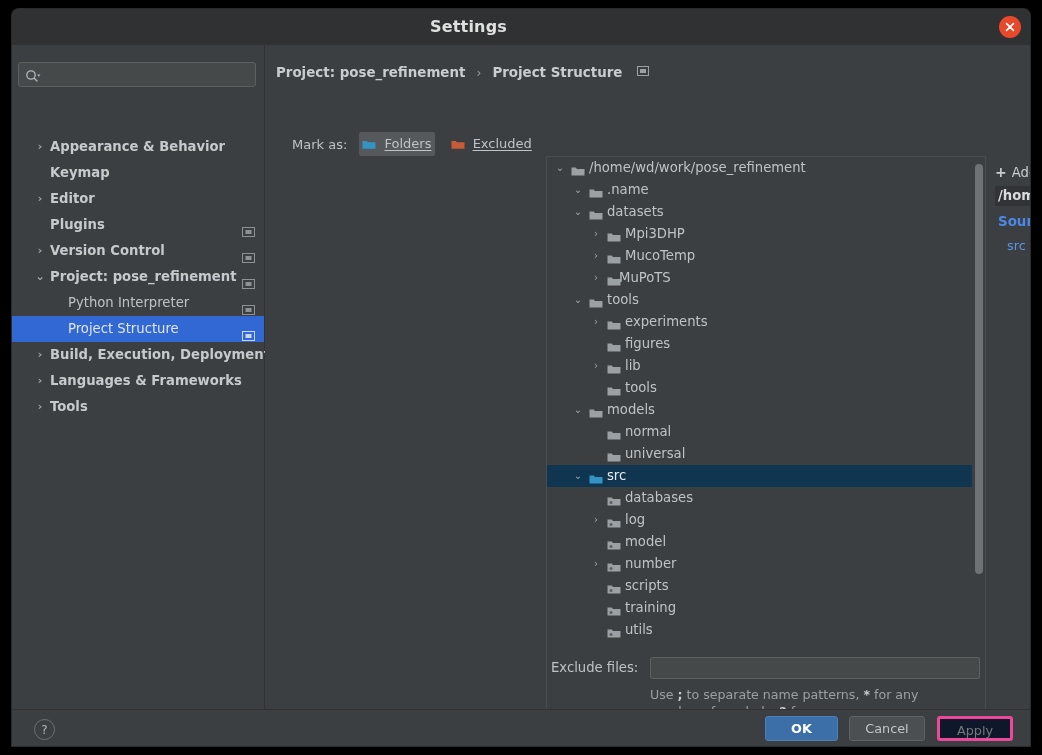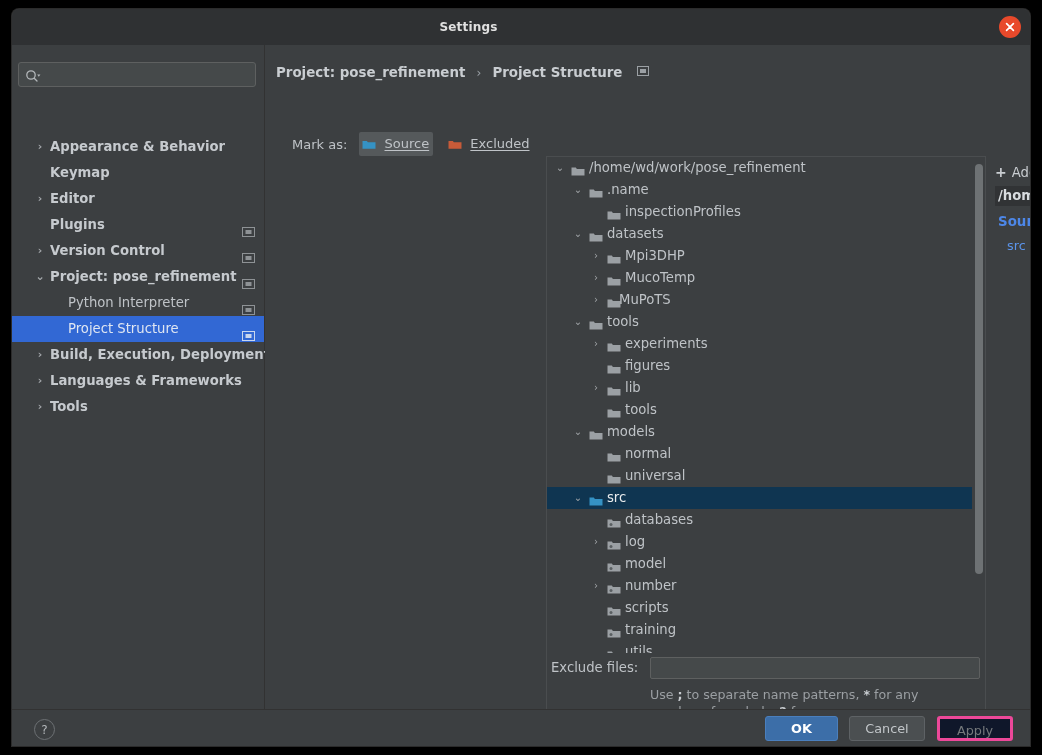--- a/index.html
+++ b/index.html
@@ -12,21 +12,21 @@
   }
 
   
   #titlebar{
     position:absolute;left:0;top:0;width:1018px;height:36px;
     background:#2f3133;border-radius:7px 7px 0 0;
   }
   #title-text{
     position:absolute;left:0;top:0;width:913px;height:36px;
     line-height:36px;text-align:center;color:#e0e0e0;
-    font-size:12px;font-weight:bold;letter-spacing:.2px;
+    font-size:16px;font-weight:bold;letter-spacing:.2px;
   }
   #close-btn{
     position:absolute;right:9px;top:7px;width:22px;height:22px;border-radius:50%;
     background:#e8492b;cursor:pointer;
   }
   #close-btn svg{position:absolute;left:5px;top:5px;}
 
   
   #content{position:absolute;left:0;top:36px;width:1018px;height:664px;background:#3c3f41;}
   #sidebar{
@@ -257,21 +257,21 @@
       </div>
 
       <div id="markas-row">
         <span id="markas-label">Mark as:</span>
         <span class="mark-btn hover">
           <span class="folder-ico">
             <svg width="14" height="11" viewBox="0 0 14 11" aria-hidden="true">
               <path d="M0.5 2 h4.3 l1.1 1.3 h7.6 v6.4 h-13 z" fill="#3592c4"></path>
             </svg>
           </span>
-          <span class="mtext">Source</span>
+          <span class="mtext">Folders</span>
         </span>
         <span class="mark-btn">
           <span class="folder-ico">
             <svg width="14" height="11" viewBox="0 0 14 11" aria-hidden="true">
               <path d="M0.5 2 h4.3 l1.1 1.3 h7.6 v6.4 h-13 z" fill="#c75b39"></path>
             </svg>
           </span>
           <span class="mtext">Excluded</span>
         </span>
       </div>
@@ -286,26 +286,20 @@
               <span class="tnode" style="left: 42px;">/home/wd/work/pose_refinement</span>
             </div>
             <div class="tree-row">
               <span class="tarrow" style="left: 24px;">⌄</span>
               <span class="ticon" style="left: 42px;"><svg width="14" height="11" viewBox="0 0 14 11">
                   <path d="M0.5 1.6 h4.3 l1.1 1.3 h7.6 v6.6 h-13 z" fill="#9ba0a4"></path>
                 </svg></span>
               <span class="tnode" style="left: 60px;">.name</span>
             </div>
             <div class="tree-row">
-              <span class="ticon" style="left: 60px;"><svg width="14" height="11" viewBox="0 0 14 11">
-                  <path d="M0.5 1.6 h4.3 l1.1 1.3 h7.6 v6.6 h-13 z" fill="#9ba0a4"></path>
-                </svg></span>
-              <span class="tnode" style="left: 78px;">inspectionProfiles</span>
-            </div>
-            <div class="tree-row">
               <span class="tarrow" style="left: 24px;">⌄</span>
               <span class="ticon" style="left: 42px;"><svg width="14" height="11" viewBox="0 0 14 11">
                   <path d="M0.5 1.6 h4.3 l1.1 1.3 h7.6 v6.6 h-13 z" fill="#9ba0a4"></path>
                 </svg></span>
               <span class="tnode" style="left: 60px;">datasets</span>
             </div>
             <div class="tree-row">
               <span class="tarrow" style="left: 42px;">›</span>
               <span class="ticon" style="left: 60px;"><svg width="14" height="11" viewBox="0 0 14 11">
                   <path d="M0.5 1.6 h4.3 l1.1 1.3 h7.6 v6.6 h-13 z" fill="#9ba0a4"></path>

